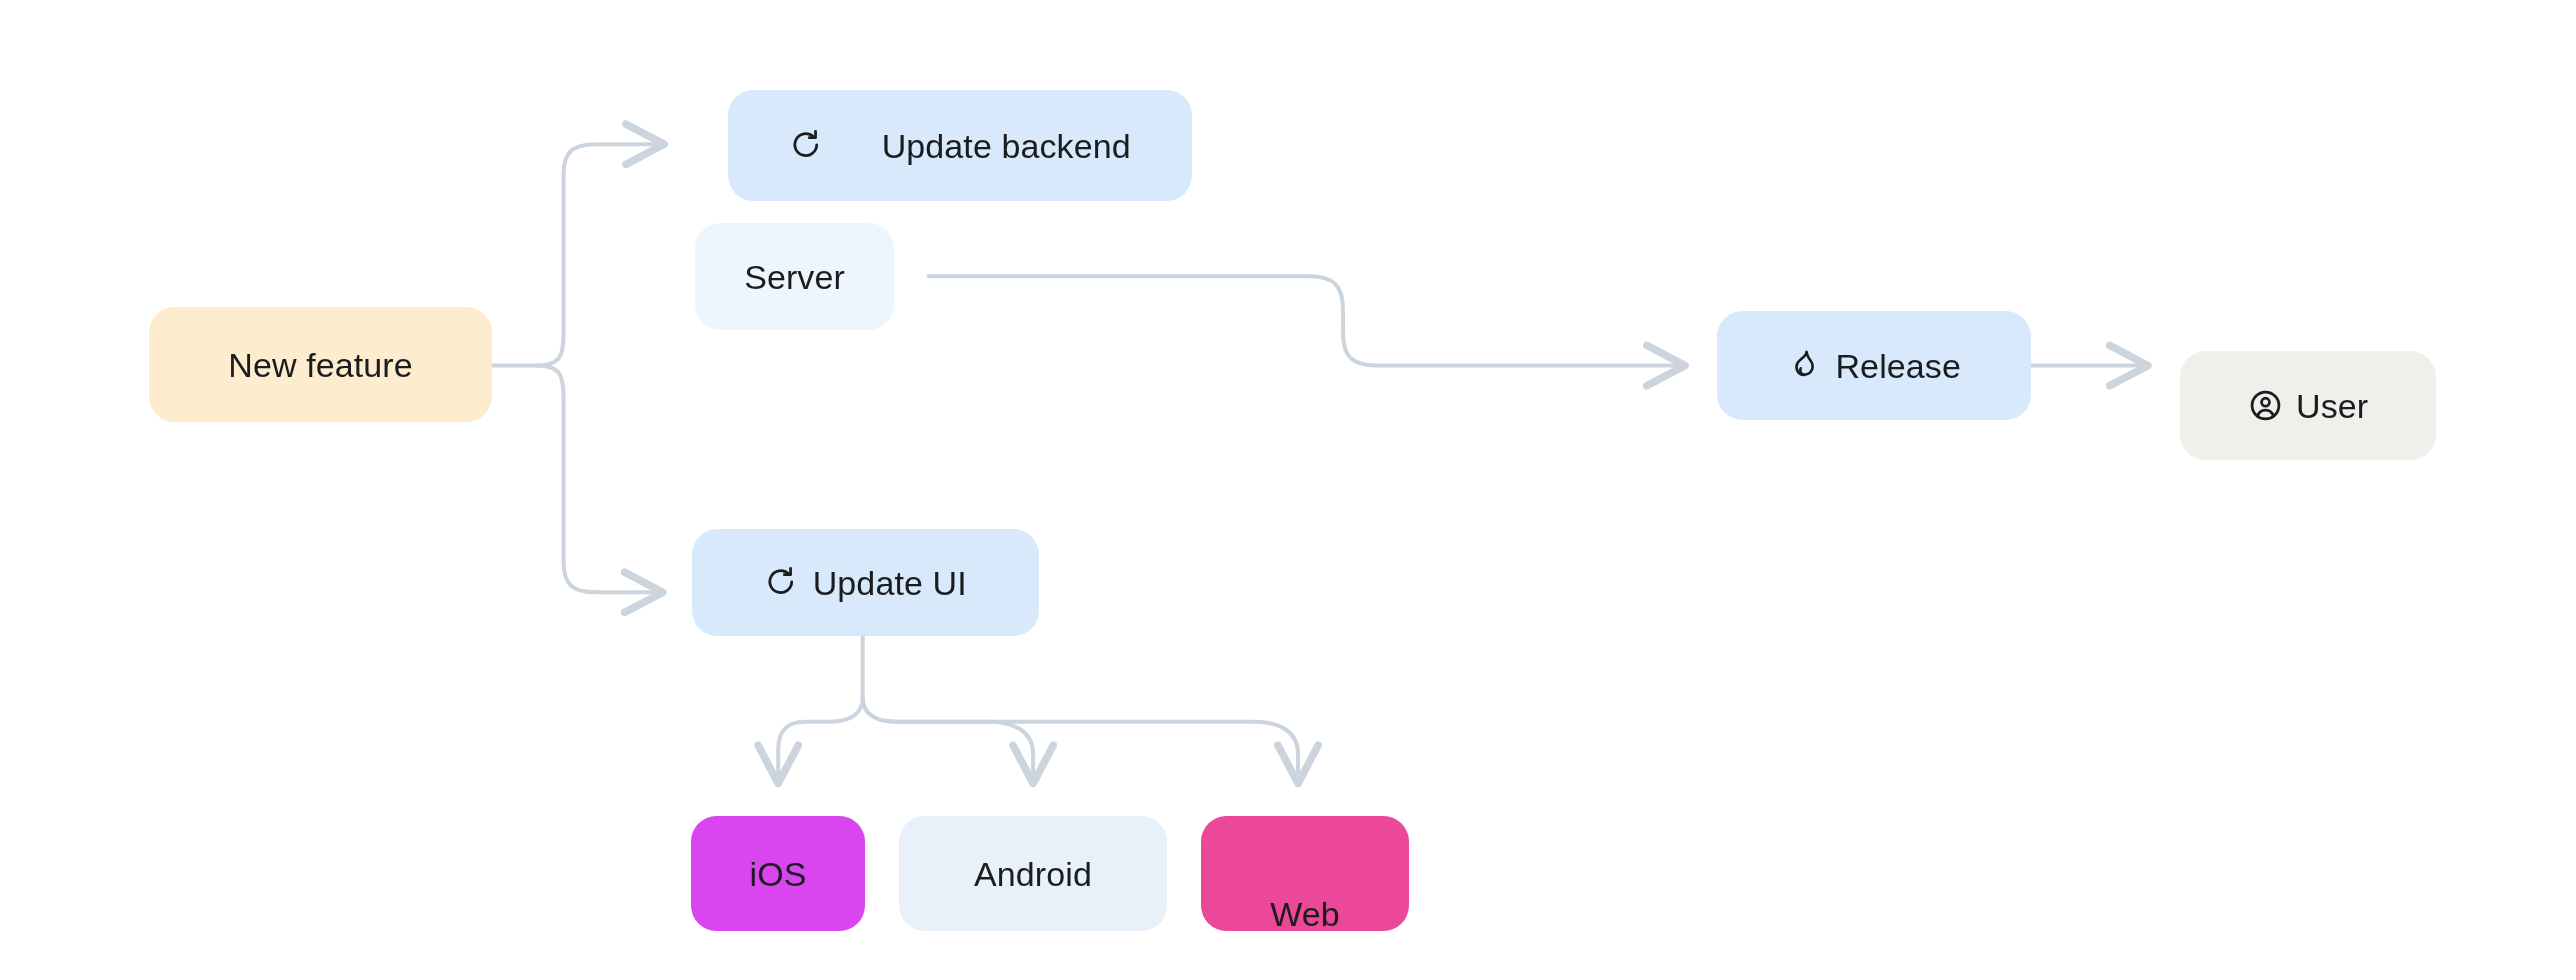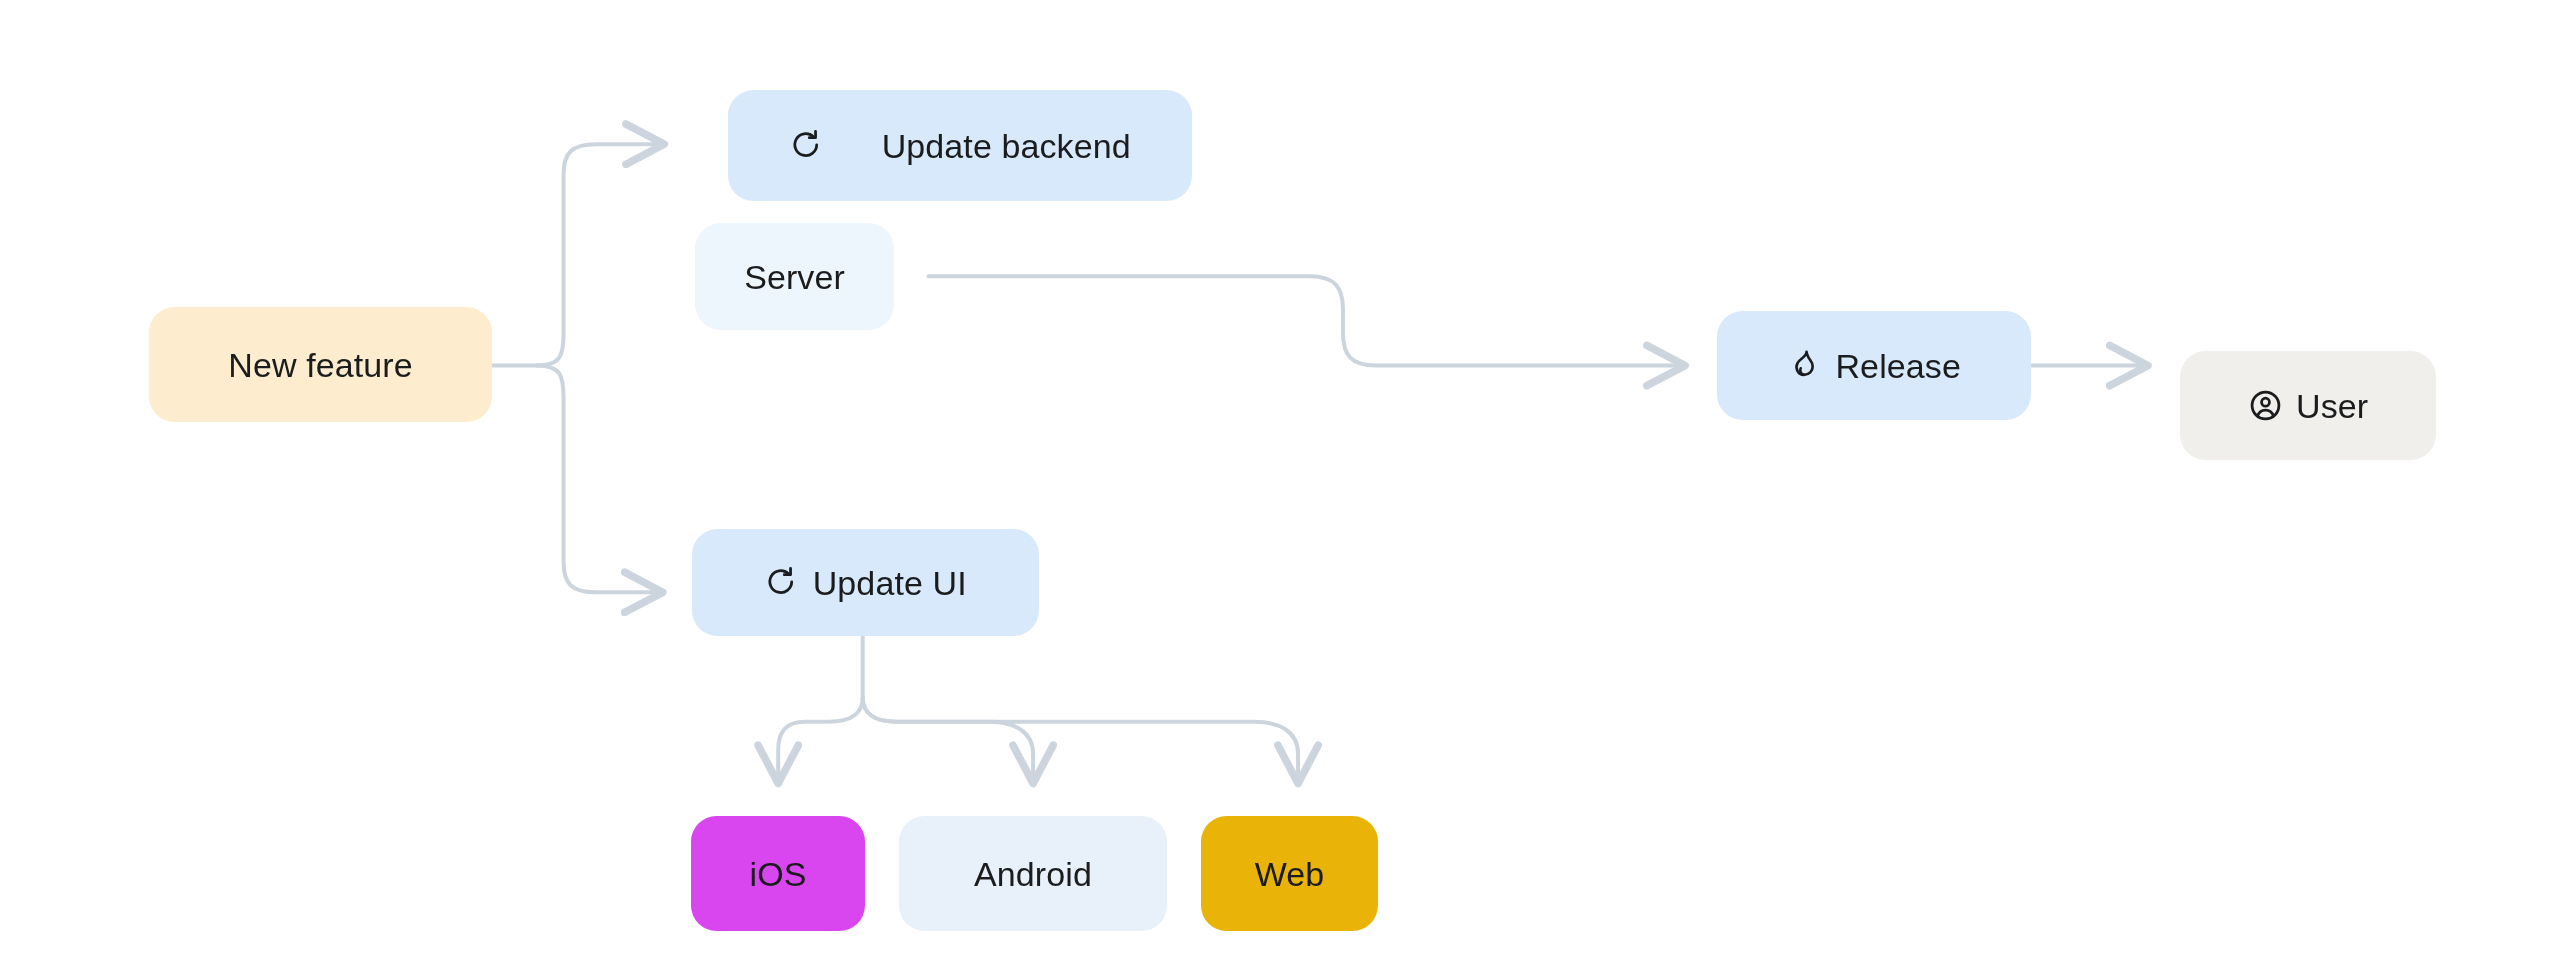--- a/index.html
+++ b/index.html
@@ -149,18 +149,18 @@
   </div>
 
   <div class="node" style="left:691px; top:816px; width:174px; height:115px; background:#d946ef;">
     <span class="label">iOS</span>
   </div>
 
   <div class="node" style="left:899px; top:816px; width:268px; height:115px; background:#e8f1f9;">
     <span class="label">Android</span>
   </div>
 
-  <div class="node" style="left:1201px; top:816px; width:177px; height:115px; background:#eab308;">
+  <div class="node" style="left:1201px; top:816px; width:208px; height:115px; background:#ec4899;align-items:flex-end;">
     <span class="label">Web</span>
   </div>
 
 </div>
 
 
 </body></html>

